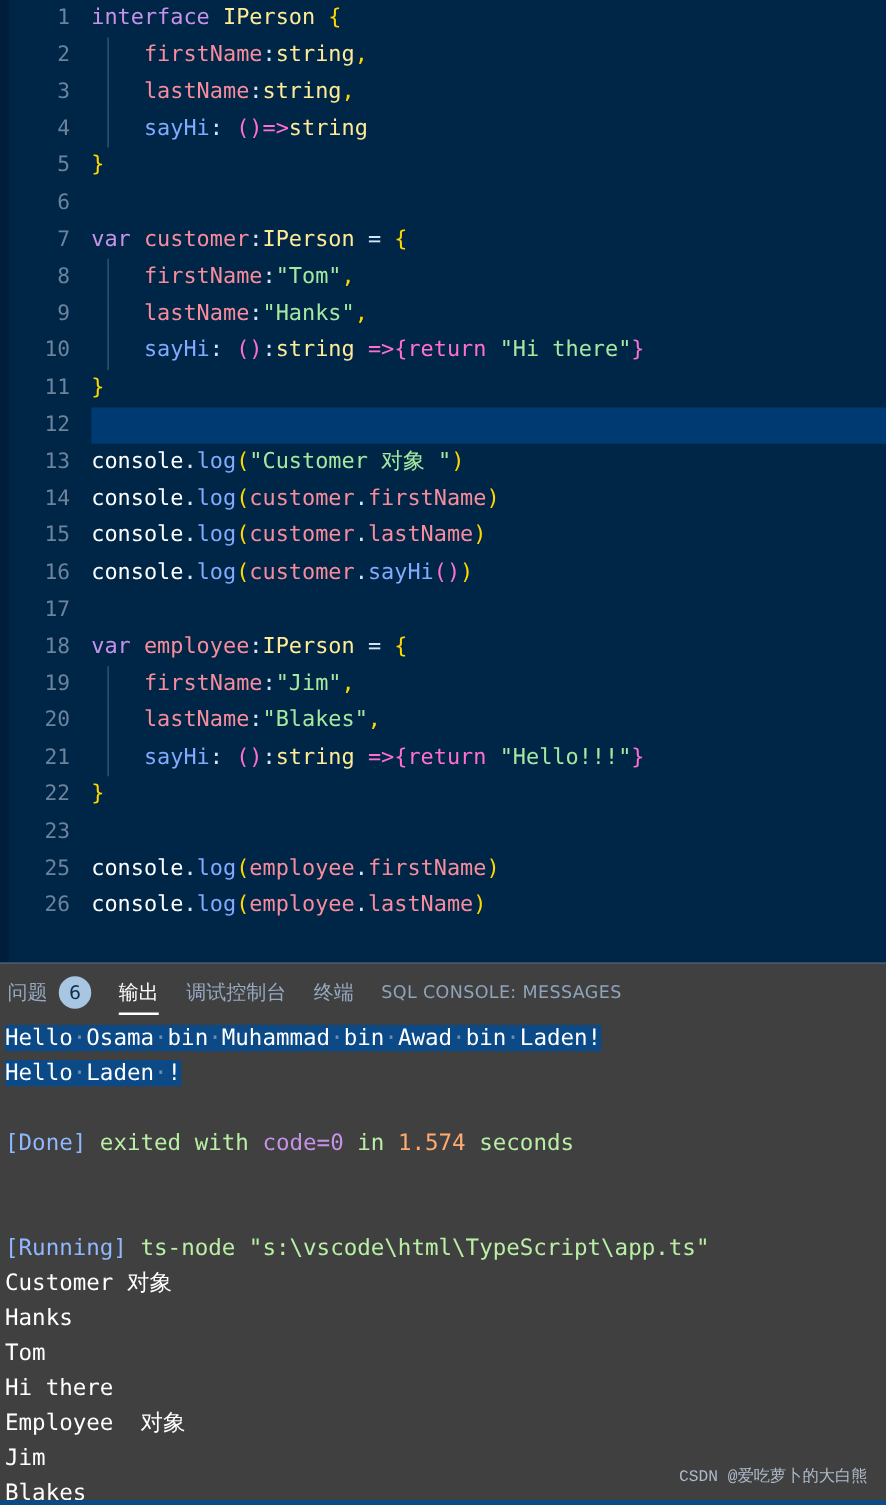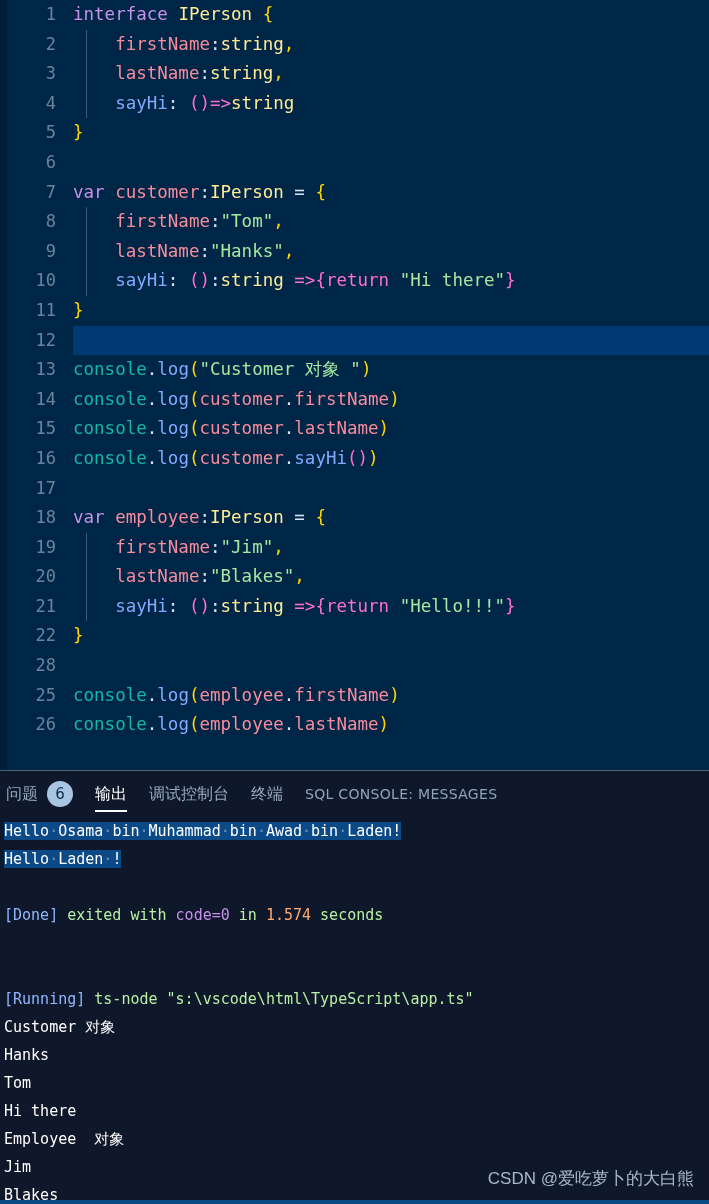--- a/index.html
+++ b/index.html
@@ -84,32 +84,32 @@
   
   .t-kw      { color: #c792ea; }  
   .t-type    { color: #ffeb95; }  
   .t-brace   { color: #ffd700; }  
   .t-prop    { color: #f78c9c; }  
   .t-plain   { color: #d4e4f7; }  
   .t-prim    { color: #ffeb95; }  
   .t-fn      { color: #82aaff; }  
   .t-paren   { color: #ff6fcf; }  
   .t-str     { color: #a5e8a0; }  
-  .t-obj     { color: #14b8a6; }  
+  .t-obj     { color: #ffffff; }  
   .t-yparen  { color: #ffd700; }  
   .t-pink    { color: #ff6fcf; }  
   .t-member  { color: #f78c9c; }
 
   
   #panel {
     position: absolute;
     left: 0; top: 770px;
     width: 709px;
     height: 434px;
-    background: #0f172a;
+    background: #404040;
   }
   .panel-divider {
     position: absolute;
     left: 0; top: 0;
     width: 709px;
     height: 1px;
     background: #4e637c;
   }
   .panel-tabs {
     position: absolute;
@@ -164,21 +164,21 @@
   }
 
   
   .console {
     position: absolute;
     left: 0; top: 47px;
     width: 709px;
     height: 387px;
     overflow: hidden;
     font-family: "DejaVu Sans Mono", monospace;
-    font-size: 15px;
+    font-size: 18px;
   }
   .c-line {
     height: 28px;
     line-height: 28px;
     white-space: pre;
     padding-left: 4px;
     color: #f2f7ff;
   }
   .c-line .sel {
     background: #0b4a86;
@@ -189,22 +189,22 @@
   .c-green  { color: #b9f0a5; margin-top: 36px; }
   .c-violet { color: #c792ea; }
   .c-orange { color: #ffab70; }
   .c-white  { color: #ffffff; }
 
   .watermark {
     position: absolute;
     right: 15px;
     bottom: 14px;
     color: #b6c5d6;
-    font-family: Liberation Sans, sans-serif;
-    font-size: 17px;
+    font-family: Liberation Mono, monospace;
+    font-size: 13px;
     opacity: 0.92;
     white-space: pre;
   }
   .bottom-bar {
     position: absolute;
     left: 0; bottom: 0;
     width: 709px;
     height: 4px;
     background: #0b4a86;
   }
@@ -332,21 +332,21 @@
         <span class="indent-guide"></span>
         <span class="code-text"><span class="t-plain">    </span><span class="t-fn">sayHi</span><span class="t-plain">: </span><span class="t-paren">()</span><span class="t-plain">:</span><span class="t-prim">string</span><span class="t-plain"> </span><span class="t-paren">=&gt;</span><span class="t-pink">{</span><span class="t-pink">return</span><span class="t-plain"> </span><span class="t-str">"Hello!!!"</span><span class="t-pink">}</span></span>
       </div>
 
       <div class="code-line">
         <span class="gutter">22</span>
         <span class="code-text"><span class="t-brace">}</span></span>
       </div>
 
       <div class="code-line">
-        <span class="gutter">28</span>
+        <span class="gutter">23</span>
         <span class="code-text"></span>
       </div>
 
 
       <div class="code-line">
         <span class="gutter">25</span>
         <span class="code-text"><span class="t-obj">console</span><span class="t-plain">.</span><span class="t-fn">log</span><span class="t-yparen">(</span><span class="t-member">employee</span><span class="t-plain">.</span><span class="t-member">firstName</span><span class="t-yparen">)</span></span>
       </div>
 
       <div class="code-line">

